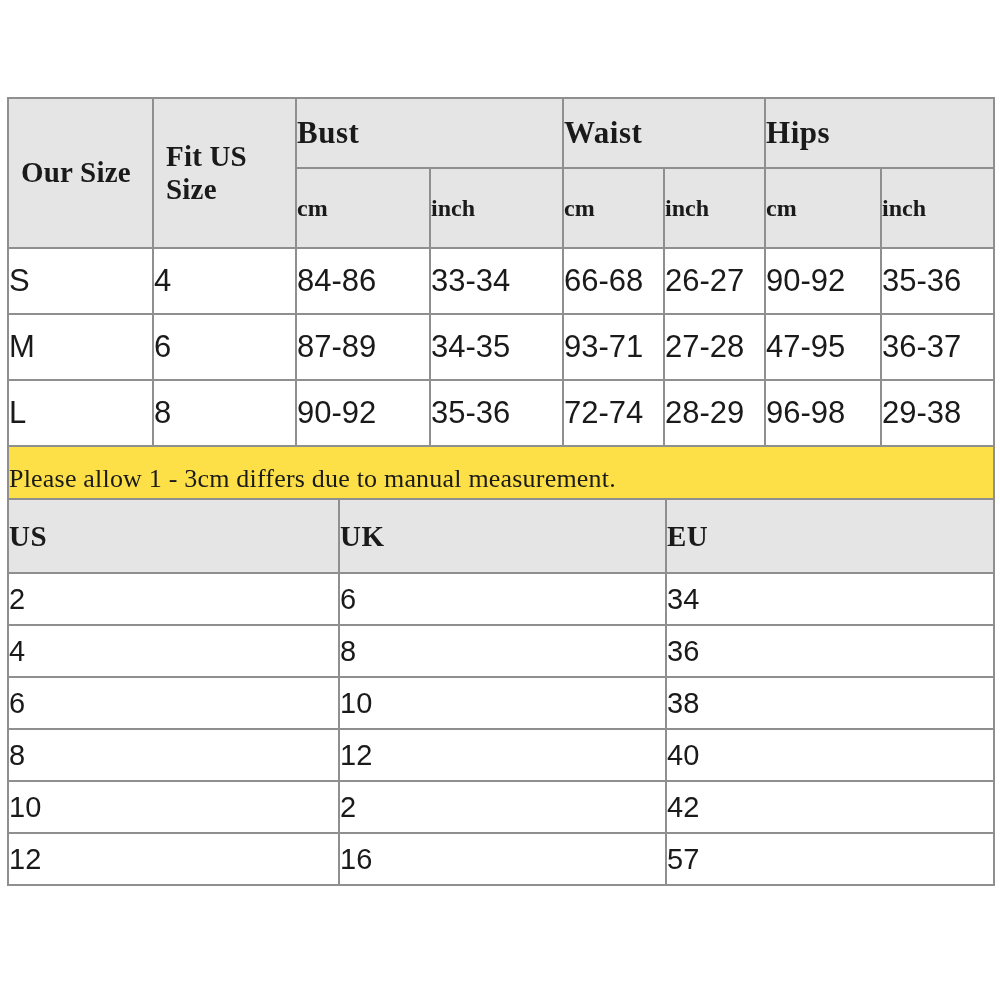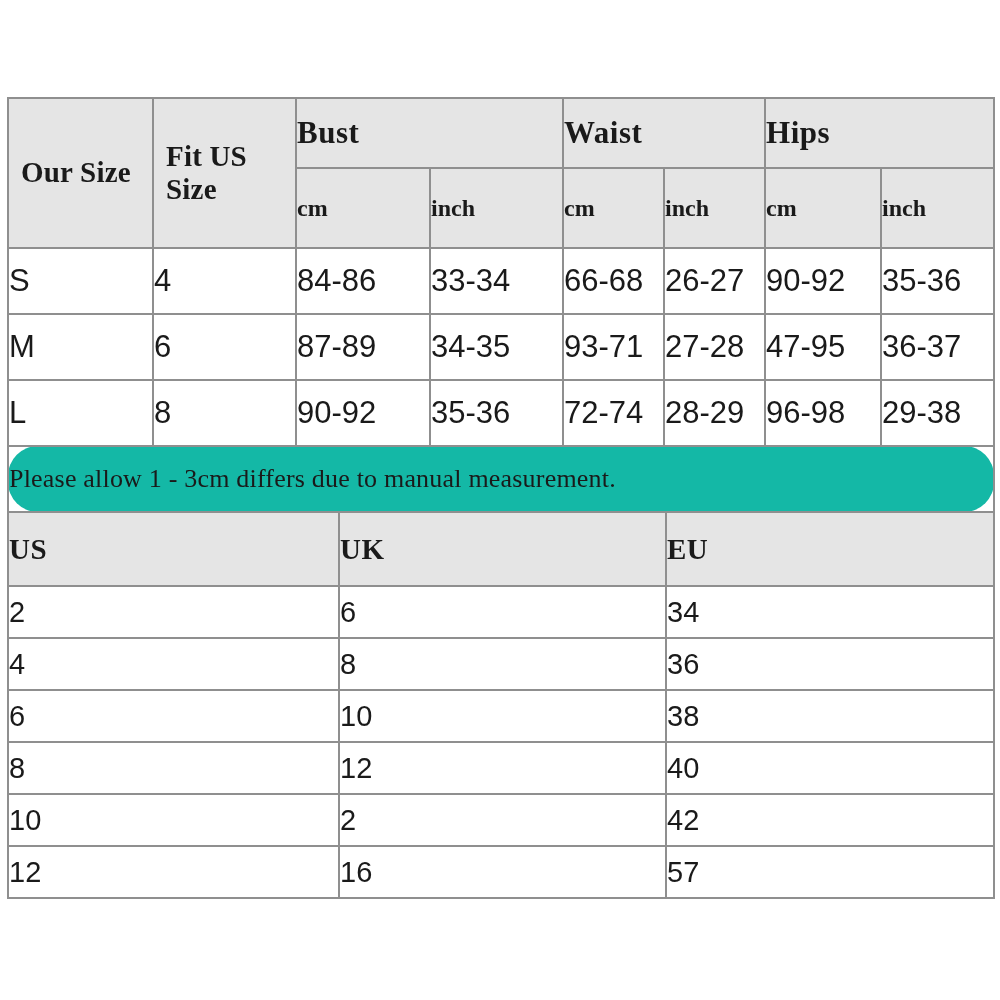--- a/index.html
+++ b/index.html
@@ -15,21 +15,21 @@
     overflow: hidden;
   }
   table {
     border-collapse: collapse;
     table-layout: fixed;
     position: absolute;
     left: 7px;
     background: #ffffff;
   }
   #size-chart { top: 97px; width: 986px; }
-  #conversion-chart { top: 511px; width: 986px; }
+  #conversion-chart { top: 498px; width: 986px; }
   th, td {
     border: 2px solid #8f8f8f;
     text-align: left;
     vertical-align: middle;
     padding: 0;
     color: #1a1a1a;
     overflow: hidden;
   }
   table { border: 2px solid #5f5f5f; }
   th {
@@ -41,23 +41,22 @@
   .t1-side  { font-size: 29px; letter-spacing: 0.2px; line-height: 1.15; padding-left: 12px; }
   .t1-unit  { font-size: 24px; }
   .t1-data td {
     font-family: "Liberation Sans", "DejaVu Sans", sans-serif;
     font-size: 31px;
     background: #ffffff;
   }
   .note-cell {
     font-family: "Liberation Serif", "DejaVu Serif", serif;
     font-size: 26px;
-    background: #14b8a6;
+    background: #fde047;
     letter-spacing: 0.2px;
-    border-radius: 30px;
   }
   .t2-head th { font-size: 29px; letter-spacing: 0.5px; }
   .t2-data td {
     font-family: "Liberation Sans", "DejaVu Sans", sans-serif;
     font-size: 29px;
     background: #ffffff;
   }
 </style>
 </head>
 <body>

